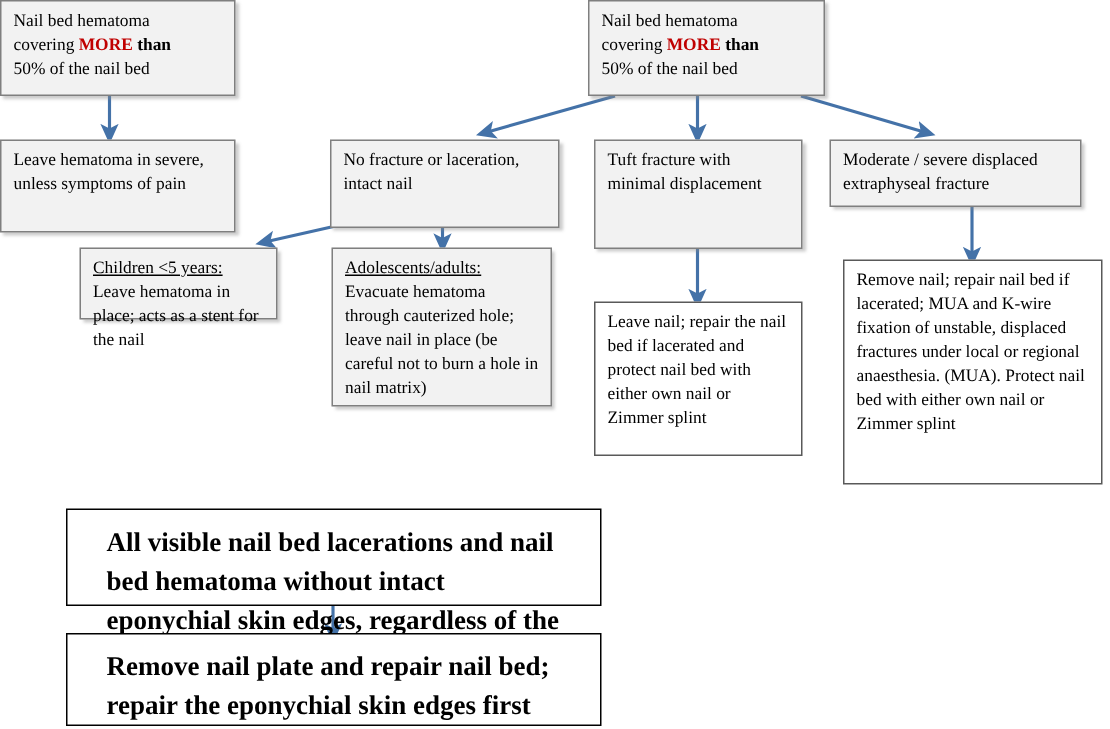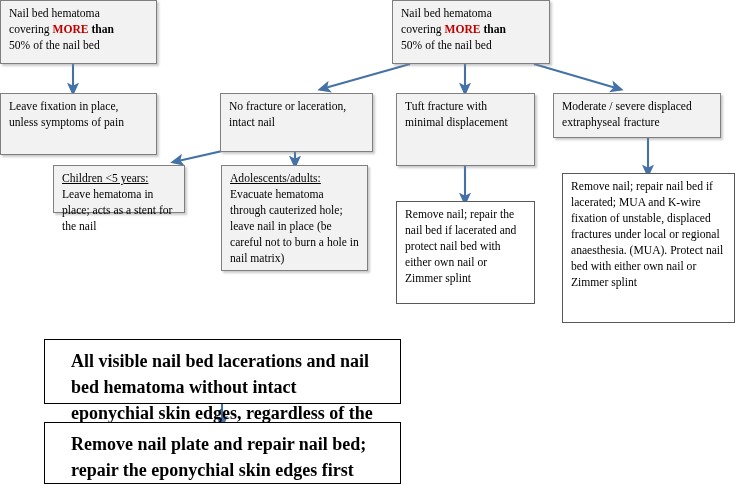--- a/index.html
+++ b/index.html
@@ -96,39 +96,39 @@
     <div><span>covering </span><span class="hl">MORE</span><span class="strong"> than</span></div>
     <div>50% of the nail bed</div>
   </div>
 
   <div class="node shaded" style="left:392px; top:0px; width:158px; height:64px;">
     <div>Nail bed hematoma</div>
     <div><span>covering </span><span class="hl">MORE</span><span class="strong"> than</span></div>
     <div>50% of the nail bed</div>
   </div>
 
-  <div class="node shaded" style="left:0px; top:93px; width:157px; height:62px;">Leave fixation in place, unless symptoms of pain</div>
+  <div class="node shaded" style="left:0px; top:93px; width:157px; height:62px;">Leave hematoma in severe, unless symptoms of pain</div>
 
   <div class="node shaded" style="left:220px; top:93px; width:153px; height:59px;">No fracture or laceration, intact nail</div>
 
   <div class="node shaded" style="left:396px; top:93px; width:139px; height:73px;">Tuft fracture with minimal displacement</div>
 
   <div class="node shaded" style="left:553px; top:93px; width:168px; height:45px;">Moderate / severe displaced extraphyseal fracture</div>
 
   <div class="node shaded" style="left:53px; top:165px; width:132px; height:48px;">
     <div class="uline">Children &lt;5 years:</div>
     <div>Leave hematoma in place; acts as a stent for the nail</div>
   </div>
 
   <div class="node shaded" style="left:221px; top:165px; width:147px; height:106px;">
     <div class="uline">Adolescents/adults:</div>
     <div>Evacuate hematoma through cauterized hole; leave nail in place (be careful not to burn a hole in nail matrix)</div>
   </div>
 
-  <div class="node plain" style="left:396px; top:201px; width:139px; height:103px;">Remove nail; repair the nail bed if lacerated and protect nail bed with either own nail or Zimmer splint</div>
+  <div class="node plain" style="left:396px; top:201px; width:139px; height:103px;">Leave nail; repair the nail bed if lacerated and protect nail bed with either own nail or Zimmer splint</div>
 
   <div class="node plain" style="left:562px; top:173px; width:173px; height:150px;">Remove nail; repair nail bed if lacerated; MUA and K-wire fixation of unstable, displaced fractures under local or regional anaesthesia. (MUA). Protect nail bed with either own nail or Zimmer splint</div>
 
   <div class="node bold" style="left:44px; top:339px; width:357px; height:65px;">All visible nail bed lacerations and nail bed hematoma without intact eponychial skin edges, regardless of the size of the nail bed hematoma</div>
 
   <div class="node bold" style="left:44px; top:422px; width:357px; height:62px;">Remove nail plate and repair nail bed; repair the eponychial skin edges first and then the nail bed</div>
 
 </div>
 
 </body></html>

